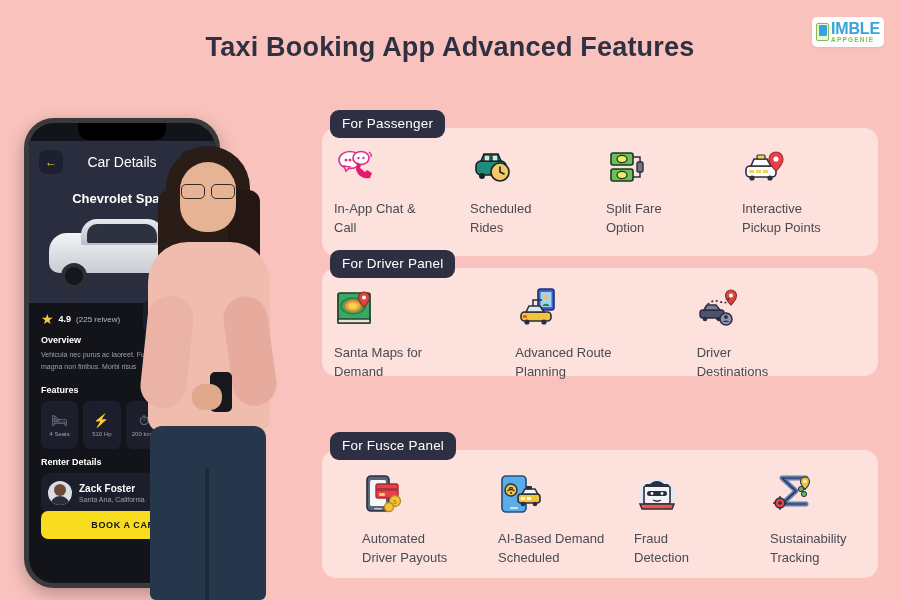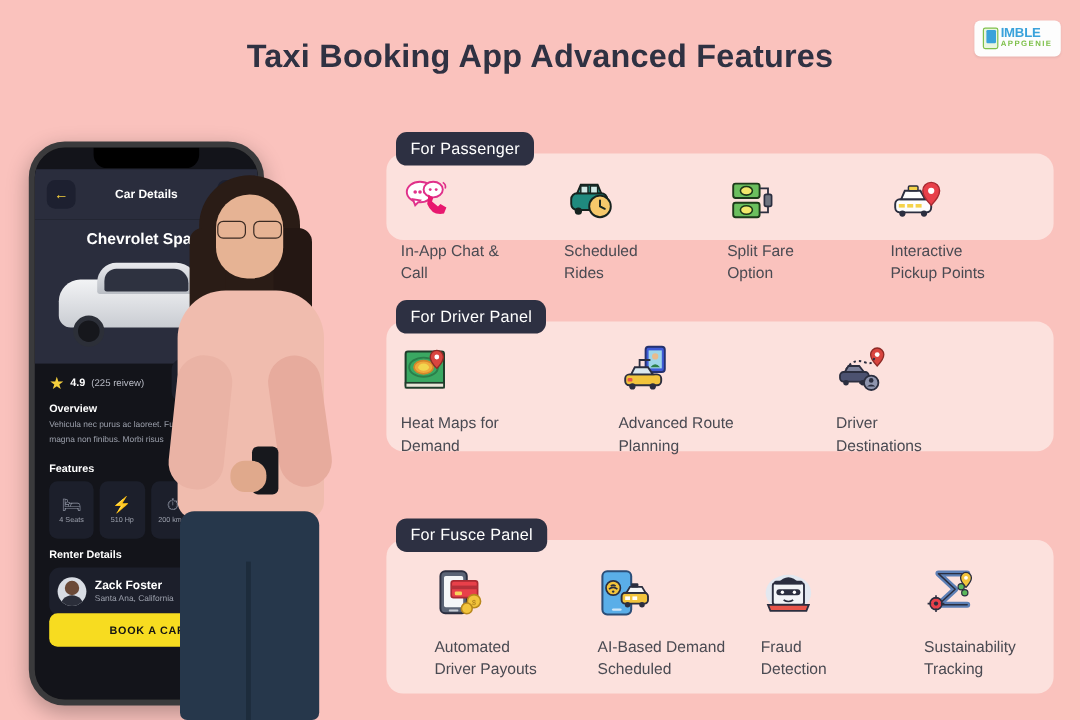--- a/index.html
+++ b/index.html
@@ -28,21 +28,21 @@
   .brand-mark {
     width: 13px; height: 18px; border-radius: 2px;
     border: 1.6px solid #7ec04a; background: #eaf6e0;
     position: relative; flex: none;
   }
   .brand-mark::after {
     content: ""; position: absolute; left: 2px; top: 1px;
     width: 8px; height: 11px; background: #3aa2db; border-radius: 1px;
   }
   .brand-words { line-height: 1; text-align: left; }
-  .brand-word-1 { font-size: 11px; font-weight: 800; color: #3aa2db; letter-spacing: -.2px; }
+  .brand-word-1 { font-size: 16px; font-weight: 800; color: #3aa2db; letter-spacing: -.2px; }
   .brand-word-2 { font-size: 6.5px; font-weight: 700; color: #7ec04a; letter-spacing: 1.2px; }
 
   
   .phone-wrap { position: absolute; left: 18px; top: 118px; width: 285px; height: 482px; }
   .phone-frame {
     position: absolute; left: 6px; top: 0; width: 196px; height: 470px;
     border-radius: 30px; background: #1d1d1f;
     border: 5px solid #3a3a3c;
     box-shadow: 0 6px 18px rgba(0,0,0,.28);
     overflow: hidden;
@@ -55,21 +55,21 @@
   .phone-header {
     position: absolute; top: 18px; left: 0; right: 0; height: 42px;
     display: flex; align-items: center; justify-content: space-between;
     padding: 0 10px; background: #2a2d3d;
   }
   .pill-btn {
     width: 24px; height: 24px; border-radius: 7px; background: #1d2030;
     display: flex; align-items: center; justify-content: center;
     color: #f5cf3d; font-size: 12px; line-height: 1;
   }
-  .phone-header-title { color: #fff; font-size: 10px; font-weight: 700; }
+  .phone-header-title { color: #fff; font-size: 14px; font-weight: 400; }
   .car-hero { position: absolute; top: 60px; left: 0; right: 0; height: 120px; background: #2a2d3d; }
   .car-name { text-align: center; color: #fff; font-size: 13px; font-weight: 700; padding-top: 8px; }
   .car-img { position: absolute; left: 12px; top: 34px; width: 172px; height: 74px; }
   .car-body { position: absolute; left: 8px; top: 16px; width: 152px; height: 40px;
               background: linear-gradient(#f2f3f5,#c9ccd2); border-radius: 18px 26px 10px 10px; }
   .car-roof { position: absolute; left: 40px; top: 2px; width: 84px; height: 26px;
               background: linear-gradient(#e9eaee,#b9bdc4); border-radius: 16px 18px 2px 2px; }
   .car-glass { position: absolute; left: 46px; top: 7px; width: 70px; height: 19px; background: #2e3240; border-radius: 10px 12px 2px 2px; }
   .wheel { position: absolute; bottom: 2px; width: 26px; height: 26px; border-radius: 50%; background: #16171c; border: 4px solid #2c2f38; }
   .wheel.w1 { left: 20px; } .wheel.w2 { right: 26px; }
@@ -135,21 +135,21 @@
     position: absolute; left: 8px; top: -18px;
     background: #2d3042; color: #ffffff; border-radius: 9px;
     padding: 6px 12px 7px; font-size: 13.5px; letter-spacing: .2px;
     white-space: nowrap; z-index: 3;
   }
   .cards { position: absolute; left: 0; top: 0; width: 100%; height: 100%; display: flex; }
   .card { display: flex; flex-direction: column; align-items: flex-start; }
   .card-icon { width: 46px; height: 46px; position: relative; }
   .card-label { font-size: 13px; line-height: 1.45; color: #4a4a52; white-space: pre-line; }
 
-  #sec-passenger { top: 128px; height: 72px; }
+  #sec-passenger { top: 128px; height: 128px; }
   #sec-passenger .cards { padding: 16px 0 0 12px; }
   #sec-passenger .card { width: 139px; }
   #sec-passenger .card-label { margin-top: 10px; }
 
   #sec-driver { top: 268px; height: 108px; }
   #sec-driver .cards { padding: 18px 0 0 12px; }
   #sec-driver .card { width: 185px; }
   #sec-driver .card-label { margin-top: 12px; }
 
   #sec-admin { top: 450px; height: 128px; }
@@ -350,21 +350,21 @@
           <svg class="icon-svg" viewBox="0 0 46 46">
             <rect x="4" y="7" width="32" height="30" rx="2" fill="#3aa862" stroke="#1f3d2b" stroke-width="1.7"></rect>
             <rect x="4" y="33" width="32" height="4" fill="#e9e5d8" stroke="#1f3d2b" stroke-width="1.4"></rect>
             <ellipse cx="19" cy="20" rx="12" ry="8" fill="none" stroke="#2a7f4a" stroke-width="1.6"></ellipse>
             <ellipse cx="19" cy="20" rx="8" ry="5.5" fill="#f0a93c" stroke="#d4872a" stroke-width="1.4"></ellipse>
             <ellipse cx="19" cy="20" rx="4.5" ry="3" fill="#f2d54f"></ellipse>
             <path d="M30 6 a5.5 5.5 0 0 1 5.5 5.5 c0 4-5.5 9.5-5.5 9.5 s-5.5-5.5-5.5-9.5a5.5 5.5 0 0 1 5.5-5.5z" fill="#d9453f" stroke="#8e2a26" stroke-width="1.1"></path>
             <circle cx="30" cy="11.5" r="2" fill="#fff"></circle>
           </svg>
         </div>
-        <div class="card-label">Heat Maps for
+        <div class="card-label">Santa Maps for
 Demand</div>
       </div>
 
       <div class="card">
         <div class="card-icon">
           <svg class="icon-svg" viewBox="0 0 46 46">
             <rect x="23" y="3" width="16" height="21" rx="2.5" fill="#3f5bd6" stroke="#24316e" stroke-width="1.6"></rect>
             <rect x="25.5" y="6" width="11" height="15" fill="#9fd6e8"></rect>
             <circle cx="31" cy="11" r="2.6" fill="#e9bb8c"></circle>
             <path d="M27 20 q4-5 8 0z" fill="#2d7f49"></path>

